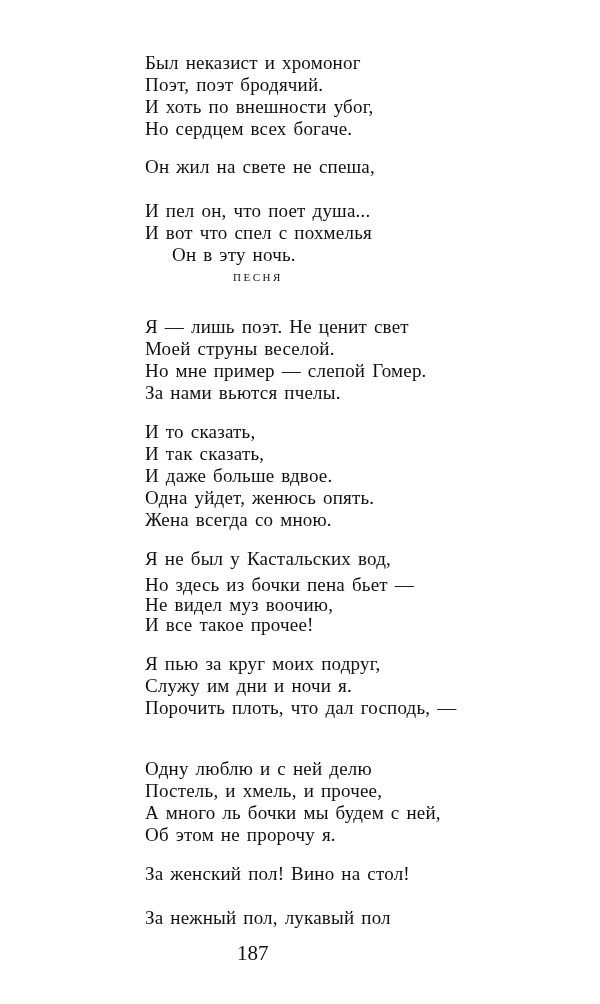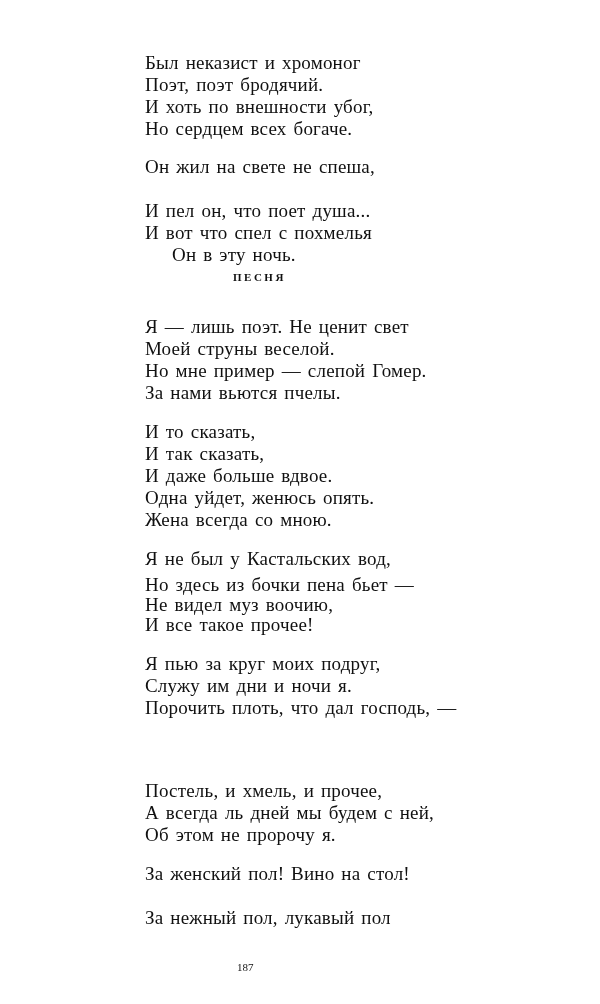--- a/index.html
+++ b/index.html
@@ -3,22 +3,22 @@
 <meta charset="utf-8">
 <style>
   html, body { margin: 0; padding: 0; background: #ffffff; }
   body { width: 600px; height: 1004px; position: relative; overflow: hidden;
          font-family: "Liberation Serif", "DejaVu Serif", serif; color: #111; }
   .page { position: absolute; left: 0; top: 0; width: 600px; height: 1004px; }
   .line { position: absolute; left: 145px; font-size: 19px; line-height: 22px;
           white-space: nowrap; letter-spacing: 0.2px; word-spacing: 2px; margin-top: 12px; }
   .indent { left: 172px; }
   .title { position: absolute; left: 233px; top: 271px; font-size: 11px;
-           letter-spacing: 2.5px; font-weight: bold; text-align: center; }
-  .pagenum { position: absolute; left: 237px; top: 941px; font-size: 11px; margin-top: 20px; }
+           letter-spacing: 2.5px; font-weight: normal; text-align: center; }
+  .pagenum { position: absolute; left: 237px; top: 941px; font-size: 21px; }
 </style>
 </head>
 <body>
 
 <div class="page">
 
   <div class="line" style="top:40px">Был неказист и хромоног</div>
   <div class="line" style="top:62px">Поэт, поэт бродячий.</div>
   <div class="line" style="top:84px">И хоть по внешности убог,</div>
   <div class="line" style="top:106px">Но сердцем всех богаче.</div>
@@ -43,21 +43,22 @@
 
   <div class="line" style="top:536px">Я не был у Кастальских вод,</div>
   <div class="line" style="top:582px">Не видел муз воочию,</div>
   <div class="line" style="top:562px">Но здесь из бочки пена бьет —</div>
   <div class="line" style="top:602px">И все такое прочее!</div>
 
   <div class="line" style="top:641px">Я пью за круг моих подруг,</div>
   <div class="line" style="top:663px">Служу им дни и ночи я.</div>
   <div class="line" style="top:685px">Порочить плоть, что дал господь, —</div>
 
+  <div class="line" style="top:746px">Одну люблю и с ней делю</div>
   <div class="line" style="top:768px">Постель, и хмель, и прочее,</div>
-  <div class="line" style="top:790px">А всегда ль дней мы будем с ней,</div>
+  <div class="line" style="top:790px">А много ль бочки мы будем с ней,</div>
   <div class="line" style="top:812px">Об этом не пророчу я.</div>
 
   <div class="line" style="top:851px">За женский пол! Вино на стол!</div>
   <div class="line" style="top:895px">За нежный пол, лукавый пол</div>
 
   <div class="pagenum">187</div>
 </div>
 
 </body></html>

